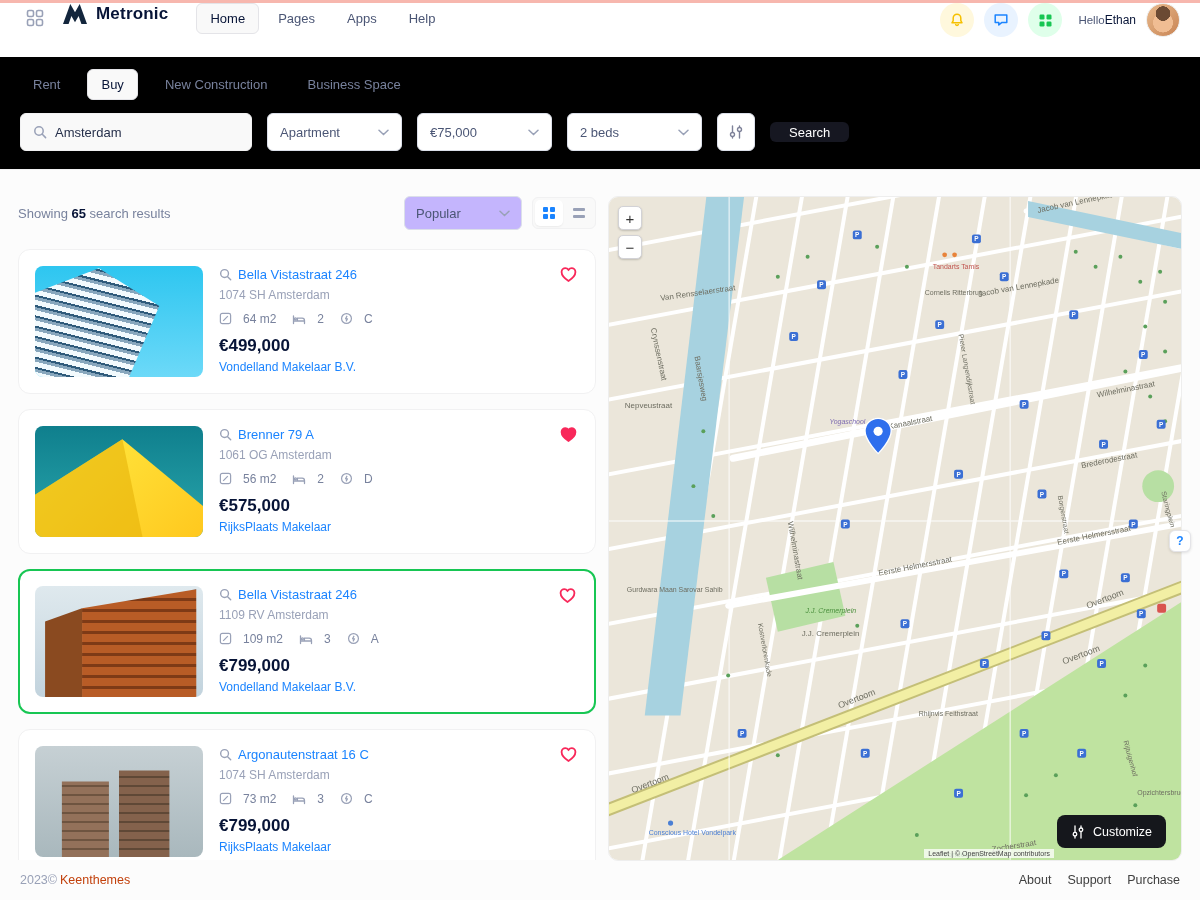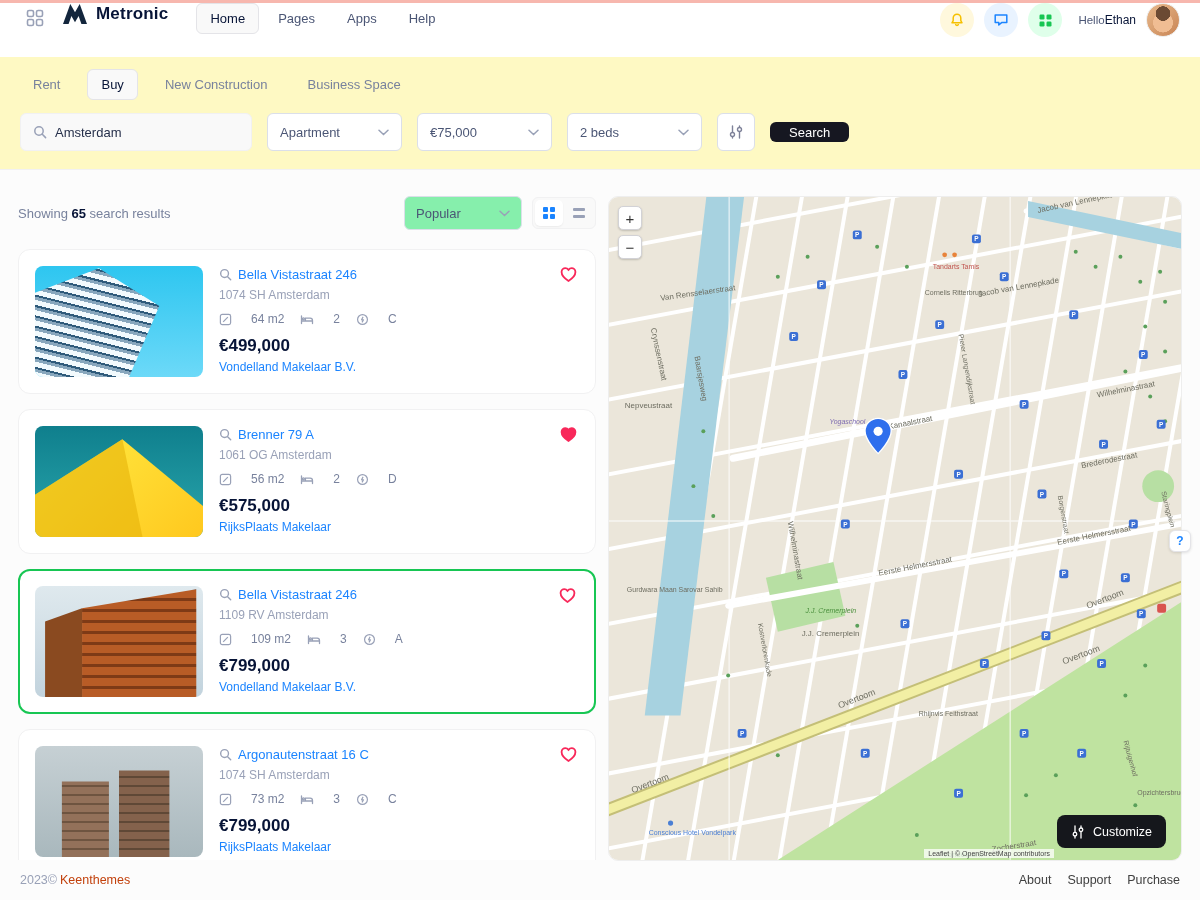--- a/index.html
+++ b/index.html
@@ -21,39 +21,39 @@
   .hicon.blue{background:#e9f3ff;color:#1b84ff}
   .hicon.green{background:#dfffea;color:#17c653}
   .greeting{display:flex;flex-direction:row;align-items:flex-end;line-height:1.25;margin-left:6px}
   .greeting .ghello{font-size:11.5px;color:#4b5675}
   .greeting .gname{font-size:12px;color:#071437;font-weight:400}
   .avatar{width:34px;height:34px;border-radius:50%;cursor:pointer;border:1px solid #eee;
     background:radial-gradient(circle at 50% 30%,#6b4a33 0 26%,transparent 27%),
                radial-gradient(circle at 50% 58%,#f0bd93 0 40%,transparent 41%),
                linear-gradient(135deg,#e8b98c,#c98555)}
   
-  .searchbar{background:#fef9c3;padding:12px 20px 18px;border-bottom:1px solid #f1f1f2;flex:none}
+  .searchbar{background:#000000;padding:12px 20px 18px;border-bottom:1px solid #f1f1f2;flex:none}
   .tabs{display:flex;gap:14px;align-items:center;margin-bottom:13px}
   .tab{font-size:13px;color:#78829d;padding:7px 13px;border-radius:6px;font-weight:500;cursor:pointer}
   .tab.active{background:#f9f9f9;border:1px solid #e4e4e8;color:#071437}
   .filters{display:flex;gap:15px;align-items:center}
   .field{height:38px;border-radius:6px;display:flex;align-items:center;font-size:13px}
   .search-field{width:232px;background:#f9f9f9;border:1px solid #f1f1f2;padding:0 12px;gap:8px;color:#071437}
   .search-field .ph{color:#252f4a}
   .select-field{width:135px;background:#fff;border:1px solid #dbdfe9;padding:8px 12px;justify-content:space-between;color:#4b5675;cursor:pointer}
   .iconbtn{width:38px;height:38px;border:1px solid #dbdfe9;background:#fff;border-radius:6px;color:#7e8299;display:flex;align-items:center;justify-content:center;cursor:pointer}
   .search-btn{height:20px;padding:0 19px;background:#161721;color:#fff;border:0;border-radius:6px;font-size:13px;font-weight:500;cursor:pointer}
   
   main{display:flex;gap:12px;padding:26px 18px 0;flex:1;min-height:0}
   .left-col{width:578px;flex:none;display:flex;flex-direction:column}
   .results-head{display:flex;justify-content:space-between;align-items:center;height:34px}
   .showing{font-size:13px;color:#78829d}
   .showing b{color:#071437;font-weight:700}
   .head-right{display:flex;gap:10px;align-items:center}
-  .sort-select{width:118px;height:34px;background:#86efac;border:1px solid #dbdfe9;border-radius:6px;display:flex;align-items:center;justify-content:space-between;padding:12px 11px;font-size:13px;color:#4b5675;cursor:pointer}
+  .sort-select{width:118px;height:34px;background:#c4b5fd;border:1px solid #dbdfe9;border-radius:6px;display:flex;align-items:center;justify-content:space-between;padding:12px 11px;font-size:13px;color:#4b5675;cursor:pointer}
   .view-toggle{display:flex;background:#f9f9f9;border:1px solid #f1f1f2;border-radius:6px;padding:2px;gap:2px}
   .vbtn{width:28px;height:26px;border:0;border-radius:5px;background:transparent;display:flex;align-items:center;justify-content:center;cursor:pointer;color:#99a1b7}
   .vbtn.active{background:#fff;color:#1b84ff;box-shadow:0 1px 2px rgba(0,0,0,.06)}
   .listings{margin-top:19px;display:flex;flex-direction:column;gap:15px;height:612px;overflow:hidden}
   .card{position:relative;background:#fff;border:1px solid #f1f1f2;border-radius:12px;padding:16px;display:flex;gap:16px;flex:none;height:145px;cursor:pointer}
   .card.selected{border:2px solid #17c653;padding:15px}
   .thumb{width:168px;height:111px;border-radius:8px;flex:none;position:relative;overflow:hidden}
   .thumb::before,.thumb::after{content:"";position:absolute;inset:0}
   .img-blue{background:linear-gradient(180deg,#2ec6f0,#6cd9f8)}
   .img-blue::before{background:repeating-linear-gradient(14deg,#f2fafd 0 5px,#88a7bd 5px 8px,#2e5a7a 8px 10px);clip-path:polygon(0 100%,0 24%,38% 2%,74% 36%,56% 100%)}
@@ -64,21 +64,21 @@
   .img-orange::before{background:repeating-linear-gradient(0deg,#b85c26 0 8px,#7e3a16 8px 11px);clip-path:polygon(28% 100%,28% 20%,96% 3%,96% 100%)}
   .img-orange::after{background:#8a4a20;clip-path:polygon(6% 100%,6% 32%,28% 20%,28% 100%)}
   .img-brown{background:linear-gradient(180deg,#c6d0d4,#a9b8bd)}
   .img-brown::before{background:repeating-linear-gradient(0deg,#93715a 0 7px,#6e5440 7px 9px);clip-path:polygon(16% 100%,16% 32%,44% 32%,44% 100%)}
   .img-brown::after{background:repeating-linear-gradient(0deg,#84624c 0 7px,#5f4836 7px 9px);clip-path:polygon(50% 100%,50% 22%,80% 22%,80% 100%)}
   .card-body{display:flex;flex-direction:column;padding-top:1px;min-width:0}
   .title-row{display:flex;align-items:center;gap:6px;color:#99a1b7}
   .ltitle{font-size:13px;font-weight:500;color:#1b84ff;text-decoration:none;white-space:nowrap}
   .addr{font-size:12px;color:#99a1b7;margin-top:6px}
   .specs{display:flex;gap:16px;margin-top:10px;font-size:12px;color:#78829d;align-items:center}
-  .spec{display:flex;gap:19px;align-items:center}
+  .spec{display:flex;gap:11px;}
   .spec svg{color:#99a1b7;flex:none}
   .price{font-size:17px;font-weight:700;margin-top:10px;color:#071437}
   .agency{font-size:12px;color:#1b84ff;margin-top:4px;text-decoration:none}
   .heart{position:absolute;top:14px;right:16px;background:none;border:0;cursor:pointer;padding:2px}
   .heart svg{fill:none;stroke:#f8285a;stroke-width:1.5}
   .heart.filled svg{fill:#f8285a}
   
   .map-col{position:relative;flex:1;height:665px}
   .map-clip{position:absolute;inset:0;border-radius:10px;overflow:hidden;border:1px solid #eee}
   svg.map-svg{display:block;width:100%;height:100%;font-family:"Liberation Sans",sans-serif}

